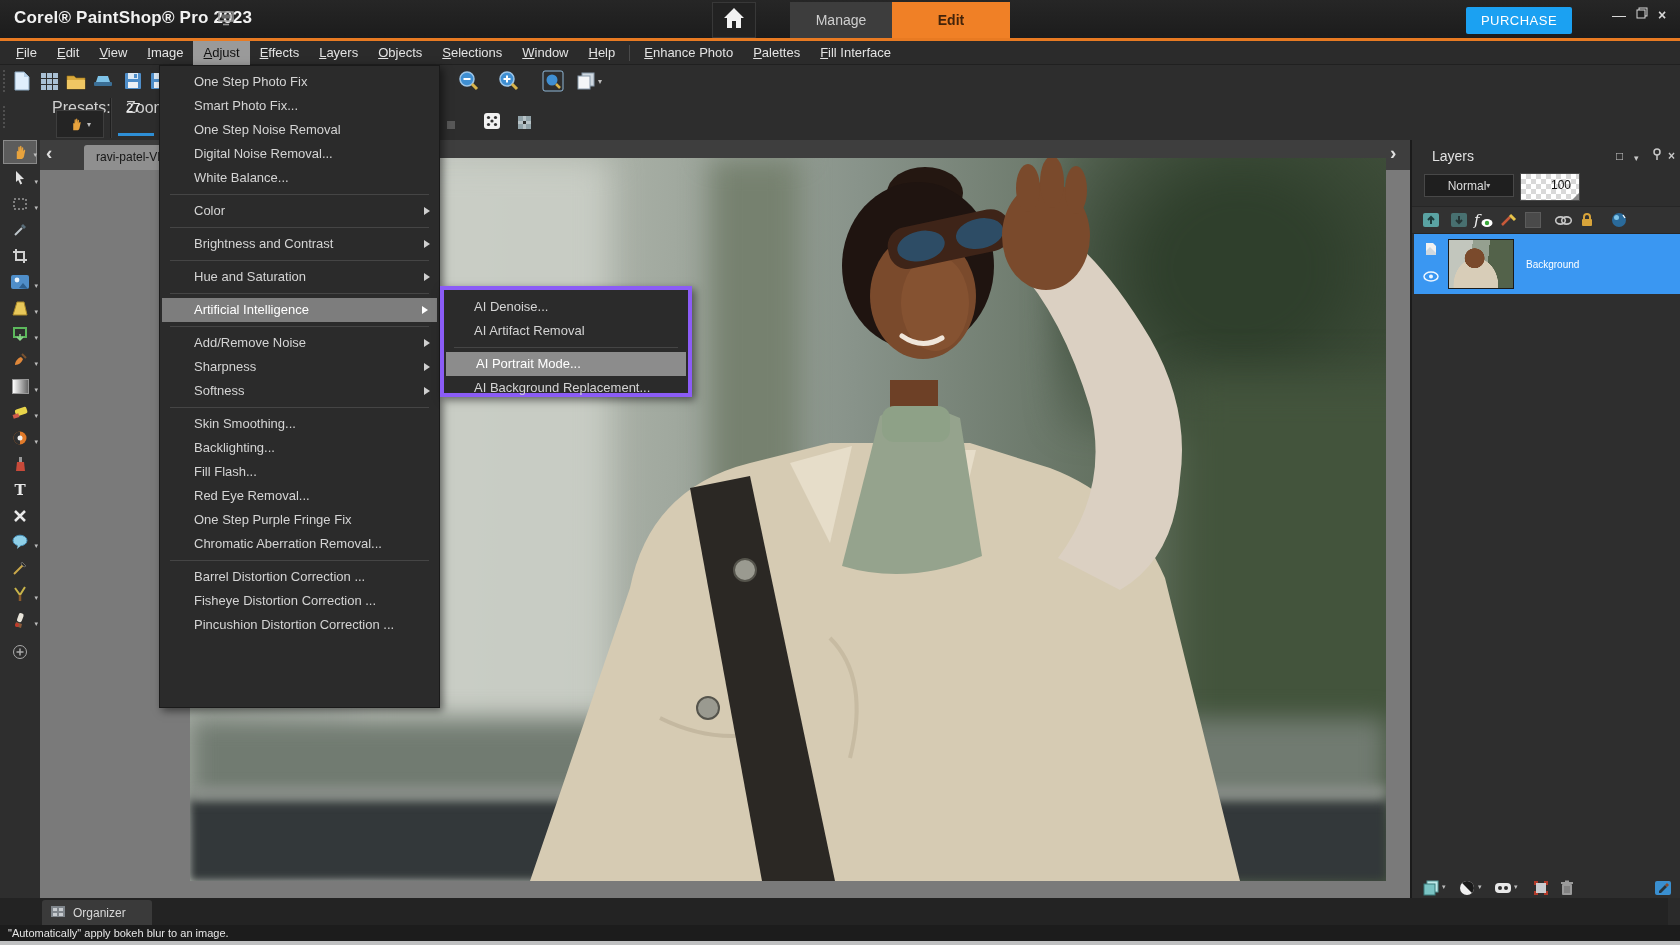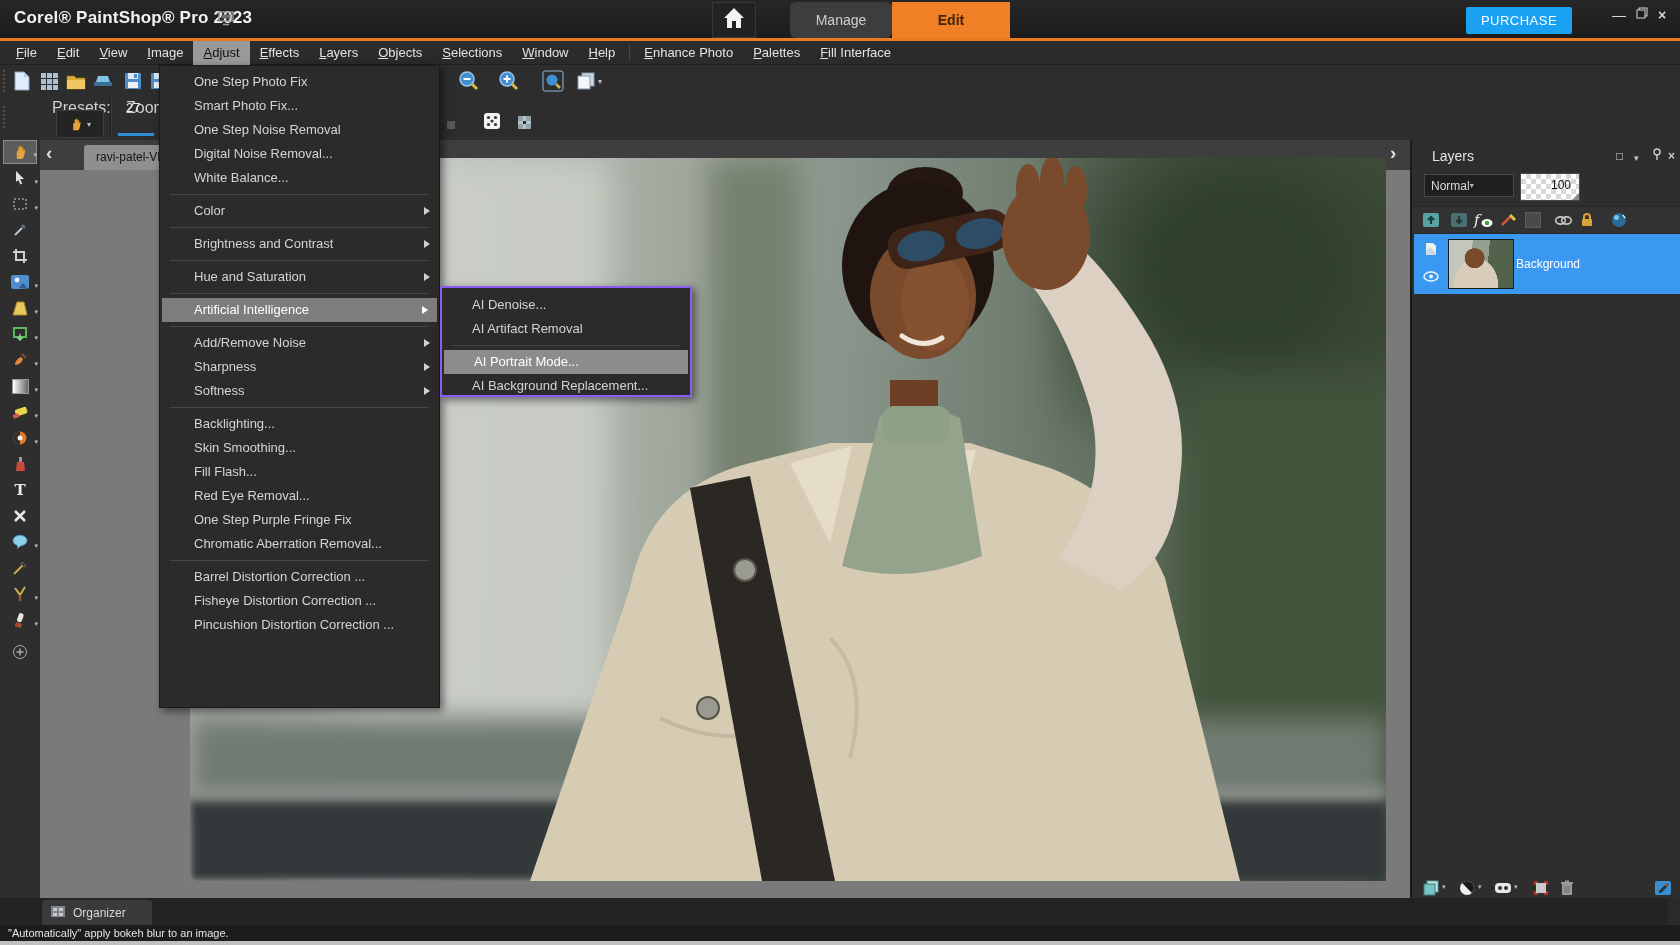--- a/index.html
+++ b/index.html
@@ -11,21 +11,21 @@
   .abs{position:absolute;}
 
   
   .titlebar{left:0;top:0;width:1680px;height:38px;background:linear-gradient(#262626,#1c1c1c);}
   .apptitle{left:14px;top:8px;font-size:17px;font-weight:bold;color:#f2f2f2;letter-spacing:.2px;}
   .corel-logo{left:218px;top:11px;}
   .homebtn{left:712px;top:2px;width:42px;height:34px;background:#222;border:1px solid #383838;
     display:flex;align-items:center;justify-content:center;}
   .ws-tab{top:2px;height:36px;display:flex;align-items:center;justify-content:center;
     font-size:14px;cursor:default;}
-  .ws-manage{left:790px;width:102px;background:#3d3d3d;color:#cfcfcf;border-radius:6px;}
+  .ws-manage{left:790px;width:102px;background:#3d3d3d;color:#cfcfcf;}
   .ws-edit{left:892px;width:118px;color:#43230a;font-weight:bold;}
   .purchase{left:1466px;top:7px;width:106px;height:27px;border-radius:2px;
     display:flex;align-items:center;justify-content:center;color:#fff;font-size:13px;letter-spacing:.5px;}
   .winctl{top:8px;color:#d8d8d8;font-size:14px;line-height:14px;}
   .accent{left:0;top:38px;width:1680px;height:3px;}
 
   
   .menubar{left:0;top:41px;width:1680px;height:24px;background:#2b2b2b;border-bottom:1px solid #202020;
     display:flex;align-items:center;padding-left:6px;box-sizing:border-box;}
   .mbi{padding:0 10px;height:24px;line-height:24px;font-size:13px;color:#e3e3e3;}
@@ -61,50 +61,50 @@
   
   .photo{left:150px;top:18px;width:1196px;height:723px;overflow:hidden;
     background:linear-gradient(92deg,#a8aea6 0%,#c2c6c0 16%,#b0b6ac 30%,#99a298 45%,#88938a 55%,#6d7a6c 70%,#54634e 85%,#465440 100%);}
   .blb{position:absolute;}
 
   
   .layerspanel{left:1410px;top:140px;width:270px;height:758px;background:#2e2e2e;border-left:2px solid #1b1b1b;box-sizing:border-box;}
   .lp-title{left:20px;top:8px;font-size:14px;color:#e2e2e2;}
   .lp-hdr-ic{top:10px;color:#c8c8c8;font-size:12px;line-height:12px;}
   .blendbox{left:12px;top:34px;width:90px;height:23px;background:#1f1f1f;border:1px solid #484848;
-    display:flex;align-items:center;justify-content:flex-start;padding:6px 6px;box-sizing:border-box;}
+    display:flex;align-items:center;justify-content:center;padding:6px 6px;box-sizing:border-box;}
   .blendtxt{font-size:12px;color:#dcdcdc;}
   .opacitybox{left:108px;top:33px;width:58px;height:26px;border:1px solid #484848;position:absolute;
     background:
       linear-gradient(45deg,#d8d8d8 25%,transparent 25%,transparent 75%,#d8d8d8 75%),
       linear-gradient(45deg,#d8d8d8 25%,#fff 25%,#fff 75%,#d8d8d8 75%);
     background-size:10px 10px;background-position:0 0,5px 5px;}
   .opacityval{position:absolute;right:8px;top:4px;font-size:12px;color:#111;}
   .opacityfold{position:absolute;right:0;bottom:0;width:0;height:0;border-left:7px solid transparent;border-bottom:7px solid #8a8a8a;}
   .lp-icrow{left:0;top:66px;width:270px;height:26px;background:#323232;border-top:1px solid #262626;border-bottom:1px solid #262626;}
   .lp-ic{position:absolute;top:3px;width:22px;height:20px;display:flex;align-items:center;justify-content:center;}
   .layerrow{left:2px;top:94px;width:266px;height:60px;display:flex;align-items:center;}
   .lr-icons{width:26px;display:flex;flex-direction:column;align-items:center;gap:8px;padding-left:4px;}
   .lr-thumb{width:64px;height:48px;border:1px solid #1a1a1a;margin-left:4px;
     background:
       radial-gradient(circle at 40% 38%,#7a4a2c 0 20%,transparent 21%),
       radial-gradient(ellipse at 42% 95%,#d8cdb8 0 42%,transparent 43%),
       linear-gradient(95deg,#c2c6bd 0 35%,#95a090 35% 60%,#53624a 60% 100%);}
-  .lr-name{margin-left:2px;font-size:12px;color:#fff;}
+  .lr-name{margin-left:12px;font-size:10px;color:#fff;}
   .lp-botrow{left:0;top:735px;width:270px;height:23px;}
 
   
   .ddmenu{left:159px;top:65px;width:281px;height:643px;background:#2b2b2b;border:1px solid #1a1a1a;
     box-shadow:3px 3px 8px rgba(0,0,0,.5);z-index:40;padding-top:4px;box-sizing:border-box;}
   .mi{position:relative;height:24px;line-height:24px;padding-left:34px;font-size:13px;color:#d4d4d4;white-space:nowrap;}
   .mi .sub{position:absolute;right:9px;top:8px;width:0;height:0;border-top:4px solid transparent;border-bottom:4px solid transparent;border-left:6px solid #cfcfcf;}
   .mi.hl{background:#7d7d7d;color:#fff;margin:0 2px;padding-left:32px;}
   .mi.hl .sub{border-left-color:#fff;}
   .msep{height:1px;background:#454545;margin:4px 10px;}
-  .submenu{left:440px;top:286px;width:252px;height:111px;background:#2b2b2b;border:2px solid #8b5cf6;
+  .submenu{left:440px;top:286px;width:252px;height:111px;background:#2b2b2b;border:4px solid #8b5cf6;
     box-shadow:3px 3px 8px rgba(0,0,0,.5);z-index:41;padding-top:5px;box-sizing:border-box;}
   .submenu .mi{padding-left:30px;}
   .submenu .mi.hl{background:#8c8c8c;}
 
   
   .organizerbar{left:0;top:898px;width:1668px;height:27px;background:#232323;}
   .orgtab{left:42px;top:2px;width:110px;height:25px;background:#3a3a3a;border-radius:3px 3px 0 0;
     display:flex;align-items:center;gap:7px;padding-left:8px;box-sizing:border-box;}
   .orgtxt{font-size:12px;color:#d8d8d8;}
   .statusbar{left:0;top:925px;width:1680px;height:16px;background:#1c1c1c;display:flex;align-items:center;}
@@ -454,22 +454,22 @@
   <div class="mi"><span>Brightness and Contrast</span><span class="sub"></span></div>
   <div class="msep"></div>
   <div class="mi"><span>Hue and Saturation</span><span class="sub"></span></div>
   <div class="msep"></div>
   <div class="mi hl"><span>Artificial Intelligence</span><span class="sub"></span></div>
   <div class="msep"></div>
   <div class="mi"><span>Add/Remove Noise</span><span class="sub"></span></div>
   <div class="mi"><span>Sharpness</span><span class="sub"></span></div>
   <div class="mi"><span>Softness</span><span class="sub"></span></div>
   <div class="msep"></div>
+  <div class="mi"><span>Skin Smoothing...</span></div>
   <div class="mi"><span>Backlighting...</span></div>
-  <div class="mi"><span>Skin Smoothing...</span></div>
   <div class="mi"><span>Fill Flash...</span></div>
   <div class="mi"><span>Red Eye Removal...</span></div>
   <div class="mi"><span>One Step Purple Fringe Fix</span></div>
   <div class="mi"><span>Chromatic Aberration Removal...</span></div>
   <div class="msep"></div>
   <div class="mi"><span>Barrel Distortion Correction ...</span></div>
   <div class="mi"><span>Fisheye Distortion Correction ...</span></div>
   <div class="mi"><span>Pincushion Distortion Correction ...</span></div>
 </div>
 

